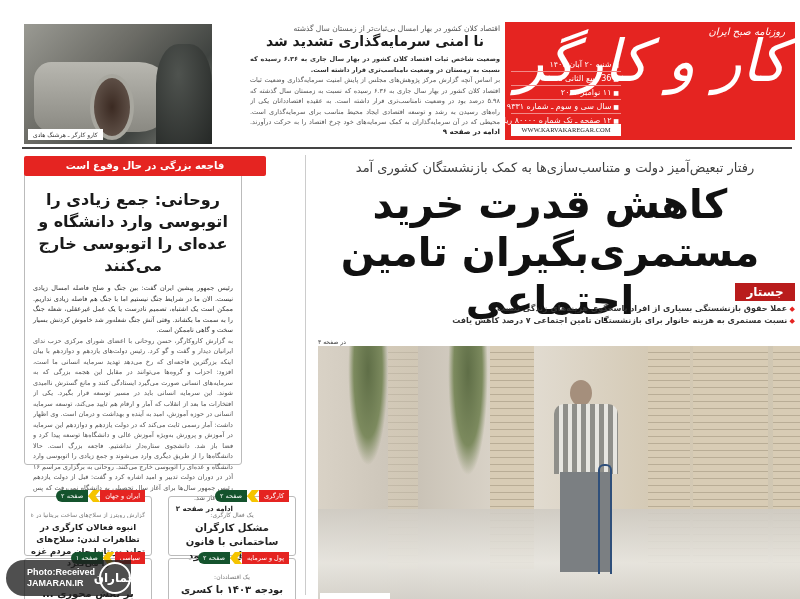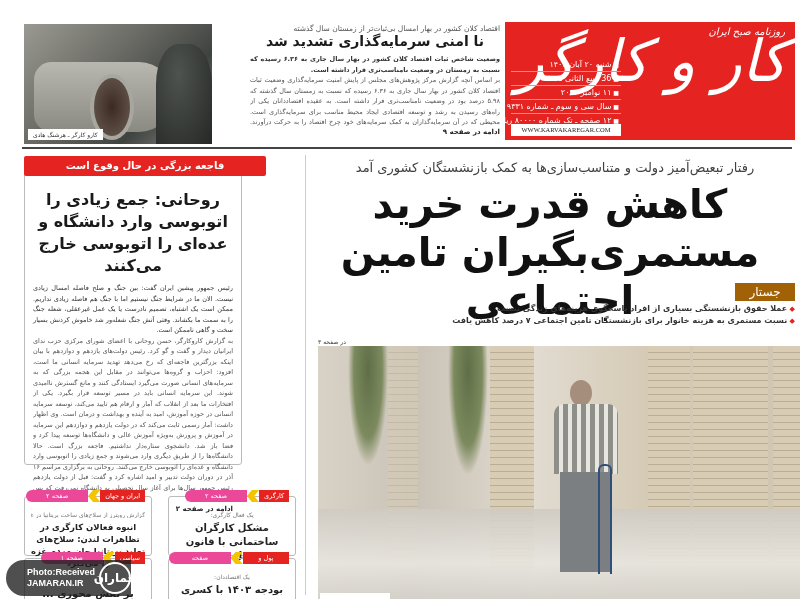--- a/index.html
+++ b/index.html
@@ -34,28 +34,28 @@
   
   .left-box { position: absolute; left: 24px; top: 160px; width: 218px; height: 305px; border: 1px solid #bbb; border-radius: 3px; padding: 28px 8px 6px; }
   .left-banner { position: absolute; left: 24px; top: 156px; width: 242px; height: 20px; background: #e52421; color: #fff; font-size: 10px; font-weight: bold; text-align: center; line-height: 20px; border-radius: 2px; }
   .left-title { font-size: 16px; font-weight: bold; text-align: center; line-height: 22px; margin-bottom: 6px; }
 
   
   .teaser { position: absolute; border: 1px solid #bbb; border-radius: 3px; padding: 14px 6px 4px; text-align: center; }
   .teaser-tag { position: absolute; top: -7px; right: 6px; display: flex; height: 12px; font-size: 6.5px; line-height: 12px; }
   .tag-cat { background: #e52421; color: #fff; padding: 0 5px; }
   .tag-arrow { width: 12px; background: #f5c400; clip-path: polygon(100% 0, 60% 50%, 100% 100%, 40% 100%, 0 50%, 40% 0); }
-  .tag-page { background: #ec4899; color: #fff; padding: 0 20px; border-radius: 6px 0 0 6px; }
+  .tag-page { background: #14532d; color: #fff; padding: 0 5px; border-radius: 6px 0 0 6px; }
   .teaser-kicker { font-size: 6px; color: #777; margin-bottom: 3px; }
   .teaser-title { font-size: 10px; font-weight: bold; line-height: 14px; color: #222; }
 
   
   .main-kicker { position: absolute; left: 310px; width: 490px; top: 160px; text-align: center; font-size: 13px; color: #404040; }
   .main-title { position: absolute; left: 300px; width: 500px; top: 180px; text-align: center; font-family: "DejaVu Sans", sans-serif; font-weight: 900; font-size: 40px; line-height: 48px; color: #111; letter-spacing: -1px; }
-  .jostar { position: absolute; left: 735px; top: 283px; width: 60px; height: 18px; background: #a16207; color: #fff; font-weight: normal; font-size: 12px; line-height: 18px; text-align: center; }
+  .jostar { position: absolute; left: 735px; top: 283px; width: 60px; height: 18px; background: #b91c1c; color: #fff; font-weight: bold; font-size: 12px; line-height: 18px; text-align: center; }
   .bullets { position: absolute; left: 315px; width: 480px; top: 303px; }
   .bullets li { list-style: none; font-size: 8px; line-height: 12px; font-weight: bold; color: #333; white-space: nowrap; }
   .bullets li::before { content: "◆ "; color: #e52421; font-size: 7px; }
   .page-ref { position: absolute; left: 318px; top: 338px; font-size: 6px; color: #333; }
 
   
   .main-photo { position: absolute; left: 318px; top: 346px; width: 482px; height: 253px; overflow: hidden; background: linear-gradient(90deg,#d9d2c6 0%,#c9c2b6 20%,#e1dbd0 45%,#d4c9b4 70%,#cfc6b2 100%); }
   .col { position: absolute; top: 0; bottom: 30px; background: repeating-linear-gradient(180deg,#d8ccb5 0 6px,#b9ad96 6px 7px); }
   .floor { position: absolute; left: 0; right: 0; bottom: 0; height: 90px; background: linear-gradient(180deg,#cfcbc3,#e8e6e0 60%,#d5d2cb); opacity: .9; }
   .ivy { position: absolute; top: 0; height: 120px; width: 40px; background: radial-gradient(ellipse at 50% 20%,#5f6e47,#7c8a5e 50%,transparent 70%); }

